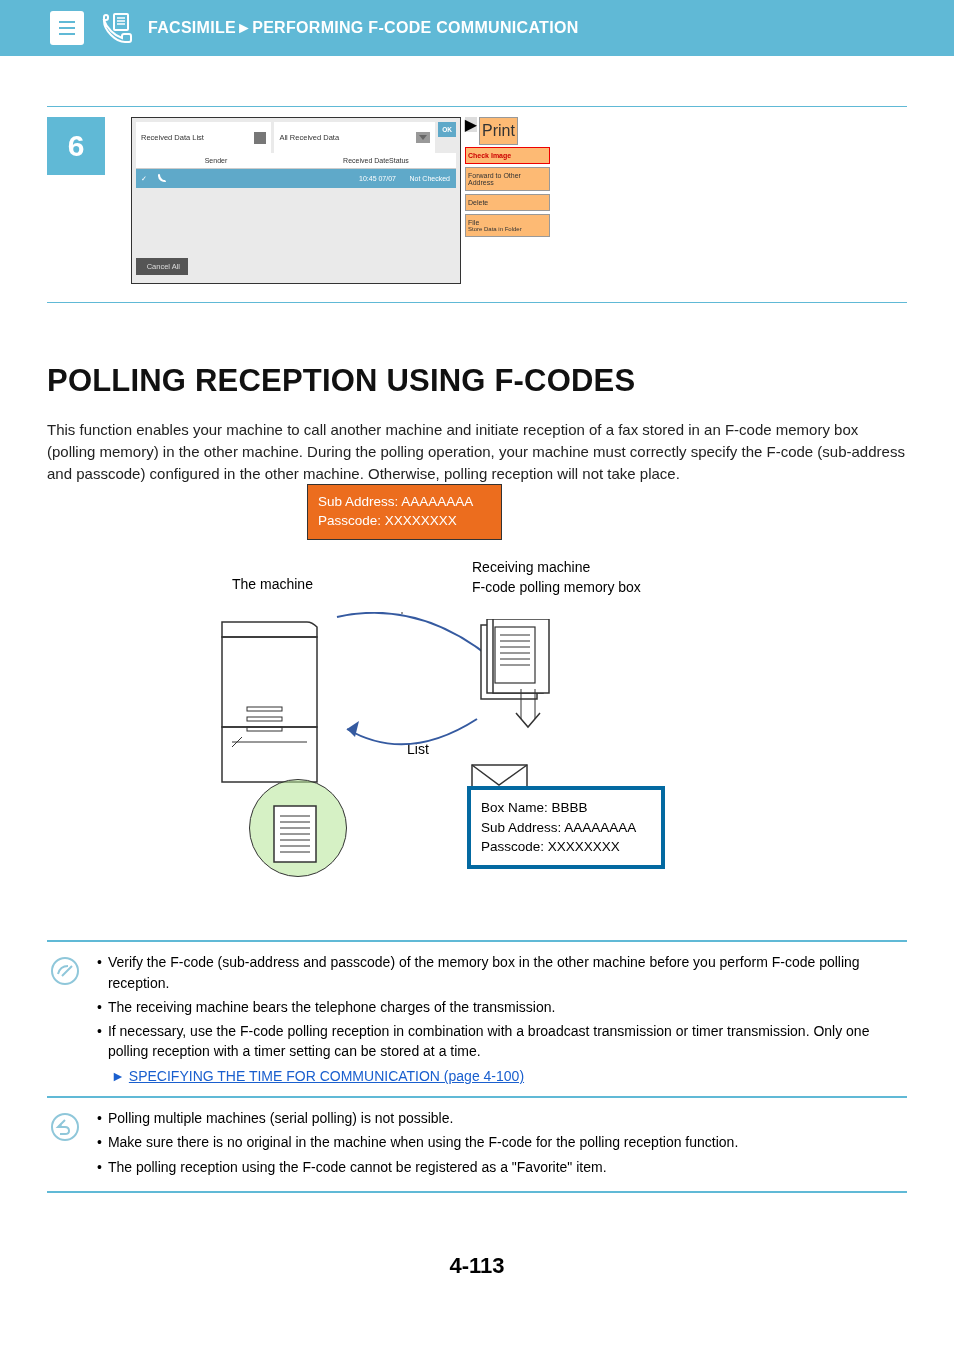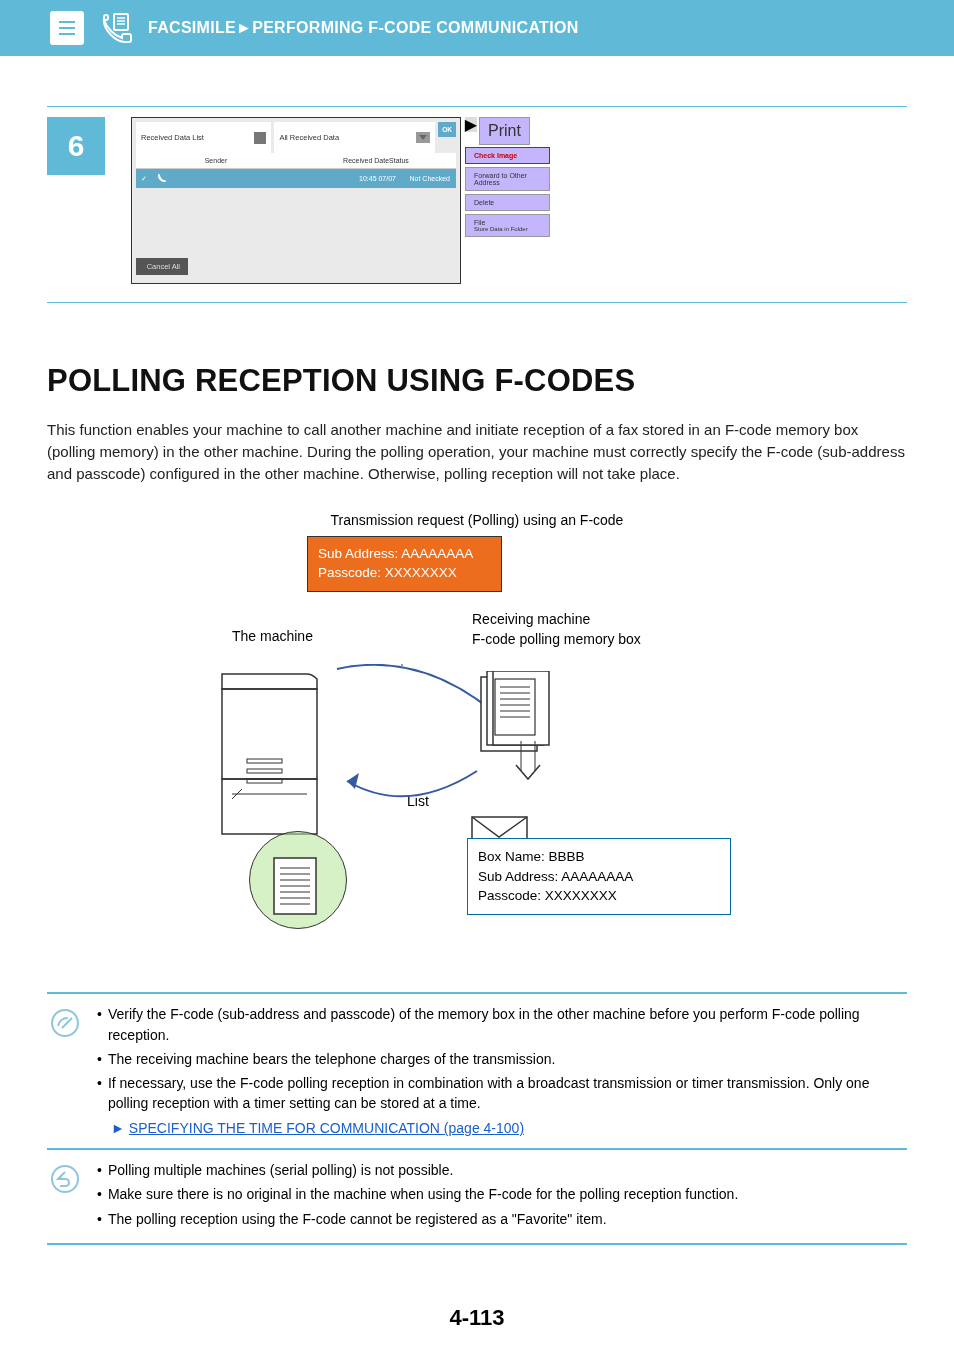--- a/index.html
+++ b/index.html
@@ -110,23 +110,23 @@
   }
   .action-panel {
     width: 85px;
     flex-shrink: 0;
     font-size: 7px;
     display:flex;
     flex-direction:column;
     gap:3px;
   }
   .action-item {
-    background:#c4b5fd;
+    background:#fdba74;
     border:1px solid #999;
-    padding: 4px 8px;
+    padding: 4px 2px;
     color:#333;
     justify-content:center;
   }
   .action-print { display:flex; align-items:center; gap:3px; }
   .action-highlight { border:1.5px solid #e00; color:#c00; font-weight:bold;}
   .ok-btn { width:18px;height:15px;background:#5fa9c9;color:#fff;display:inline-flex;align-items:center;justify-content:center;font-size:6.5px;font-weight:bold;}
   .play-arrow { width:12px;height:15px;background:#ddd;display:inline-flex;align-items:center;justify-content:center;}
   .ss-with-action { display:flex; gap:4px; align-items:flex-start;}
 
   .step-text {
@@ -203,22 +203,22 @@
     position:absolute;
     left:72px; top:295px;
     width:98px; height:98px;
     border:1px solid #333;
     border-radius:50%;
     background: rgba(180,230,150,0.55);
   }
   .info-box {
     position:absolute;
     left:290px; top:302px;
-    width:264px;
-    border:1px solid #0369a1;
+    width:198px;
+    border:4px solid #0369a1;
     background:#fff;
     font-size:13.5px;
     padding: 8px 10px;
     line-height:1.45;
   }
 
   .note-block {
     border-top: 2px solid #60b9d6;
     border-bottom: 2px solid #60b9d6;
     margin-top: 26px;
@@ -333,21 +333,20 @@
         </div>
       </div>
     </div>
 
   </div>
   <div class="section-divider-bottom"></div>
 
   <h1 class="main-heading">POLLING RECEPTION USING F-CODES</h1>
   <p class="body-text">This function enables your machine to call another machine and initiate reception of a fax stored in an F-code memory box (polling memory) in the other machine. During the polling operation, your machine must correctly specify the F-code (sub-address and passcode) configured in the other machine. Otherwise, polling reception will not take place.</p>
 
-  <div class="diagram-caption">Transmission request (Polling) using an F-code</div>
 
   <div class="diagram">
     <div class="orange-box">
       <div>Sub Address: AAAAAAAA</div>
       <div>Passcode: XXXXXXXX</div>
     </div>
     <div class="label-machine">The machine</div>
     <div class="label-receiving" style="white-space:pre-line;">Receiving machine
 F-code polling memory box</div>
     <div class="label-send">List</div>

